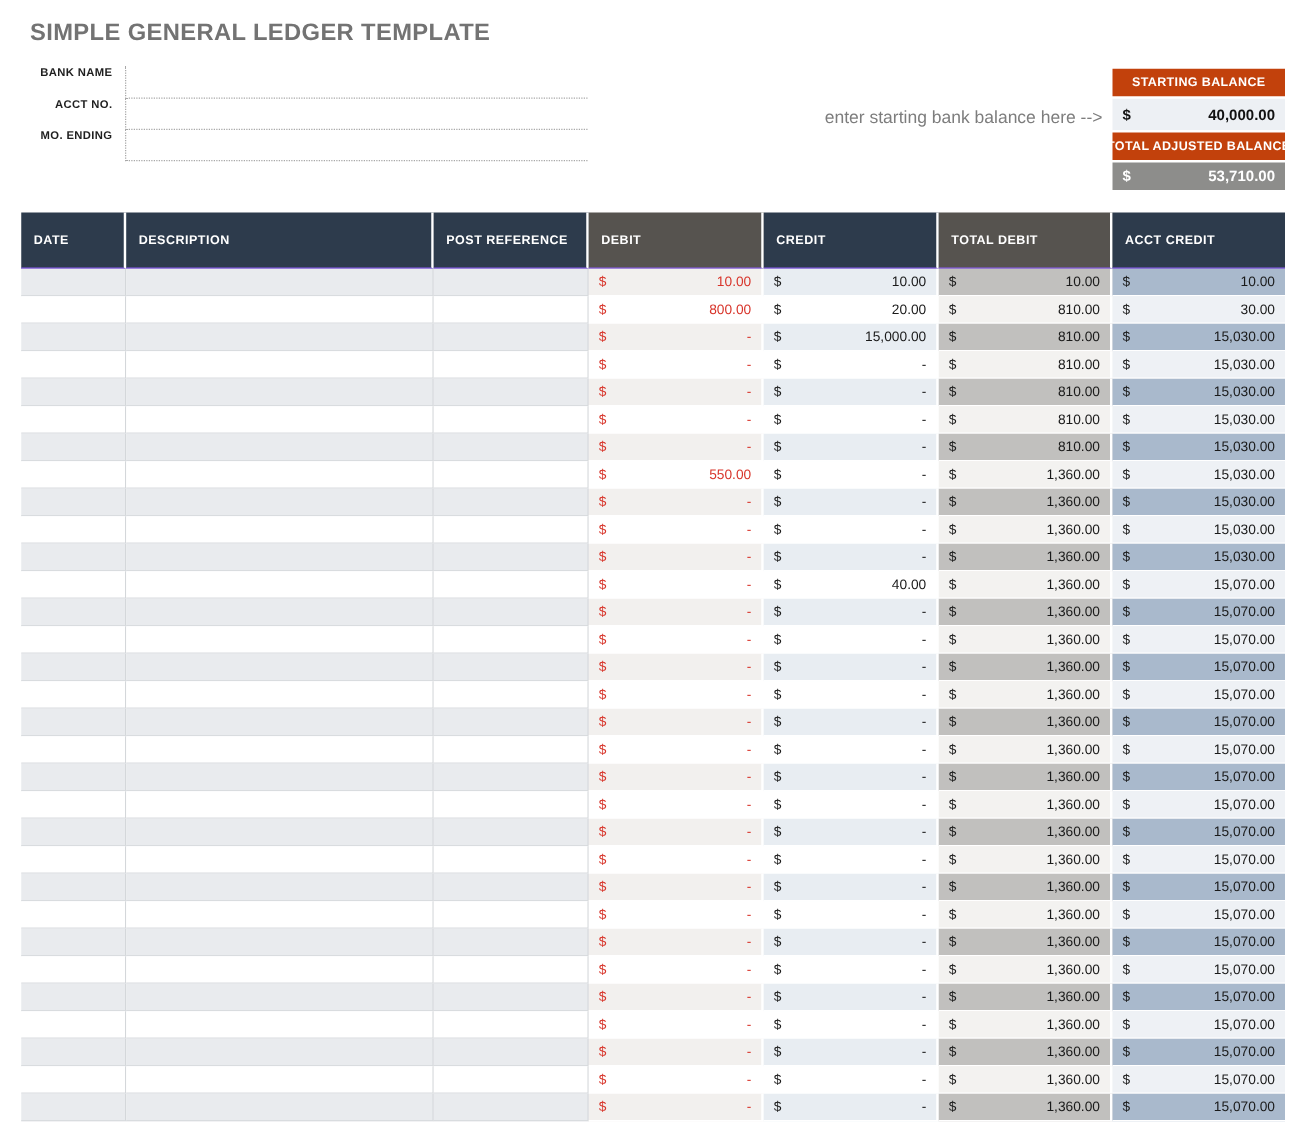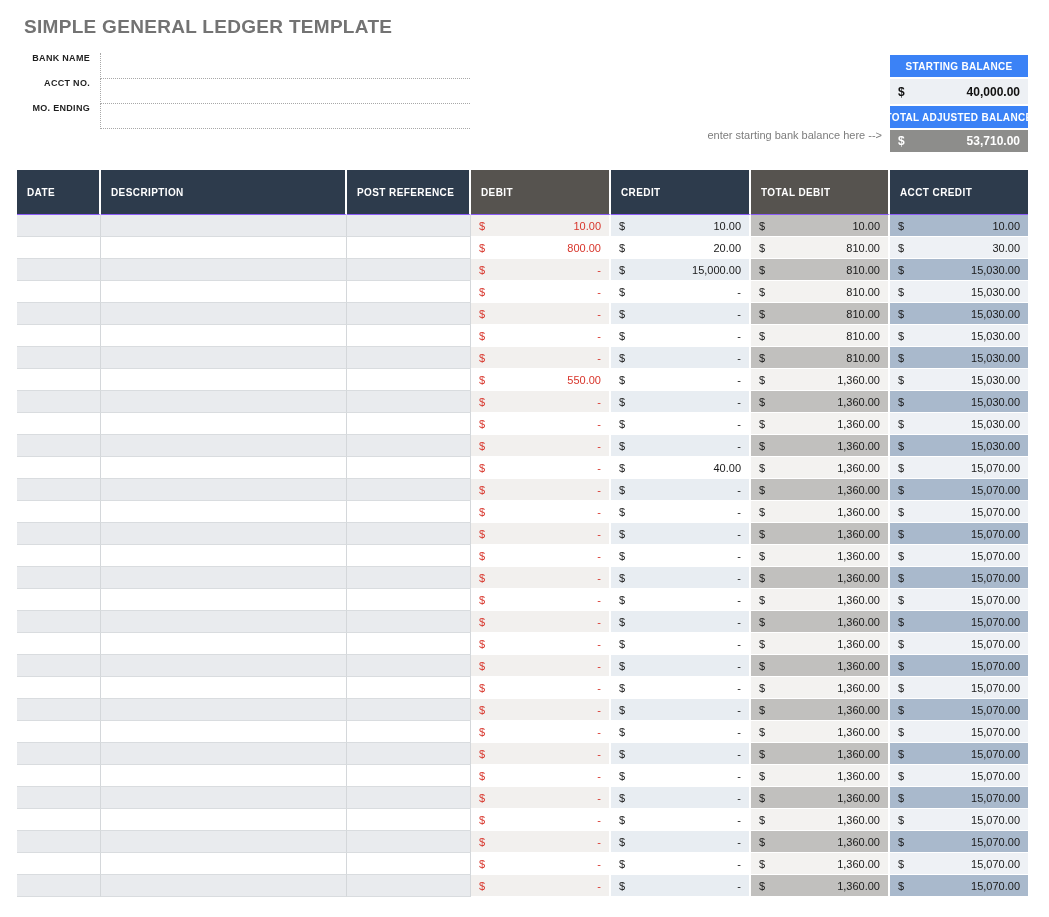--- a/index.html
+++ b/index.html
@@ -7,25 +7,25 @@
 
   .page-title{position:absolute;left:24px;top:16px;font-size:19px;font-weight:bold;color:#737373;letter-spacing:.3px;}
 
   
   .bank-fields{position:absolute;left:24px;top:53px;width:446px;}
   .field-row{display:flex;height:25px;}
   .field-label{width:66px;text-align:right;padding-right:10px;font-weight:bold;font-size:9px;color:#1f1f1f;letter-spacing:.3px;white-space:nowrap;}
   .field-input{flex:1;height:100%;border-bottom:1px dotted #a8a8a8;border-left:1px dotted #a8a8a8;font-size:11px;color:#1f1f1f;}
 
   
-  .hint-text{position:absolute;right:167px;top:85px;font-size:11px;color:#7d7d7d;margin-top:44px;}
+  .hint-text{position:absolute;right:167px;top:85px;font-size:14px;color:#7d7d7d;}
 
   
   .balance-box{position:absolute;left:890px;top:55px;width:138px;}
-  .bal-header{height:22px;background:#3b82f6;color:#fff;font-size:10px;font-weight:bold;display:flex;align-items:center;justify-content:center;letter-spacing:.3px;margin-bottom:2px;white-space:nowrap;}
+  .bal-header{height:22px;background:#c2410c;color:#fff;font-size:10px;font-weight:bold;display:flex;align-items:center;justify-content:center;letter-spacing:.3px;margin-bottom:2px;white-space:nowrap;}
   .bal-header.second{height:22px;text-align:center;}
   .bal-value{height:25px;display:flex;align-items:center;justify-content:space-between;padding:0 8px;font-size:12px;font-weight:bold;margin-bottom:2px;}
   .bal-value.starting{background:#edf0f4;color:#111;}
   .bal-value.adjusted{background:#8d8d8b;color:#fff;height:22px;}
 
   
   .ledger-wrap{position:absolute;left:17px;top:170px;width:1011px;}
   table.ledger{border-collapse:separate;border-spacing:0;table-layout:fixed;width:1011px;}
   .ledger th{height:44px;background:#2d3b4c;color:#fff;font-size:10px;font-weight:bold;text-align:left;padding:0 0 0 10px;letter-spacing:.4px;border-right:2px solid #fff;border-bottom:1px solid #8b5cf6;white-space:nowrap;overflow:hidden;}
   .ledger th.h-debit,.ledger th.h-total_debit{background:#56534f;}

